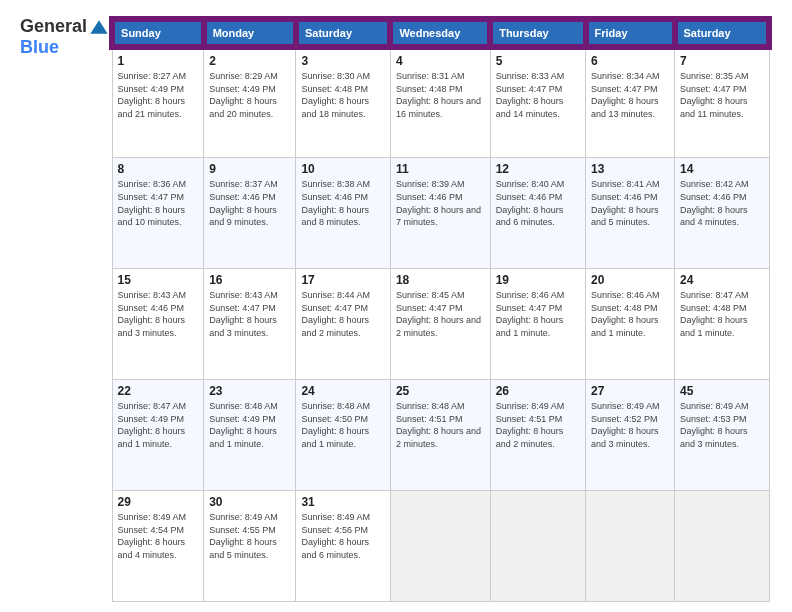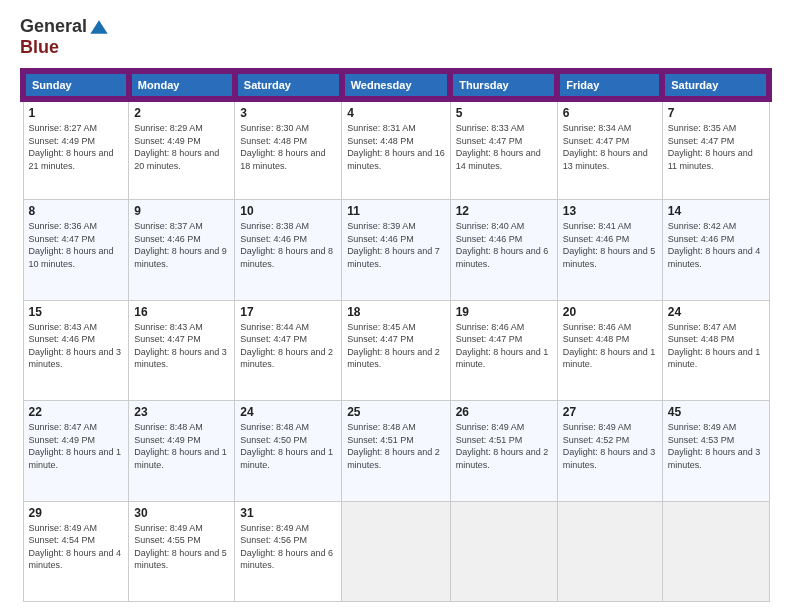--- a/index.html
+++ b/index.html
@@ -8,21 +8,20 @@
       background: #fff;
       width: 792px;
       height: 612px;
       overflow: hidden;
     }
     .page {
       width: 792px;
       height: 612px;
       padding: 16px 20px 10px 20px;
       display: flex;
-      flex-direction: column;
     }
     .header {
       display: flex;
       justify-content: space-between;
       align-items: flex-start;
       margin-bottom: 10px;
     }
     .logo {
       display: flex;
       flex-direction: column;
@@ -33,21 +32,21 @@
       align-items: center;
     }
     .logo-general {
       font-size: 18px;
       font-weight: bold;
       color: #333;
     }
     .logo-blue {
       font-size: 18px;
       font-weight: bold;
-      color: #7f1d1d;
+      color: #3b82f6;
     }
     .logo-icon {
       width: 20px;
       height: 20px;
       margin-left: 2px;
     }
     .title-area {
       text-align: right;
     }
     .month-title {

